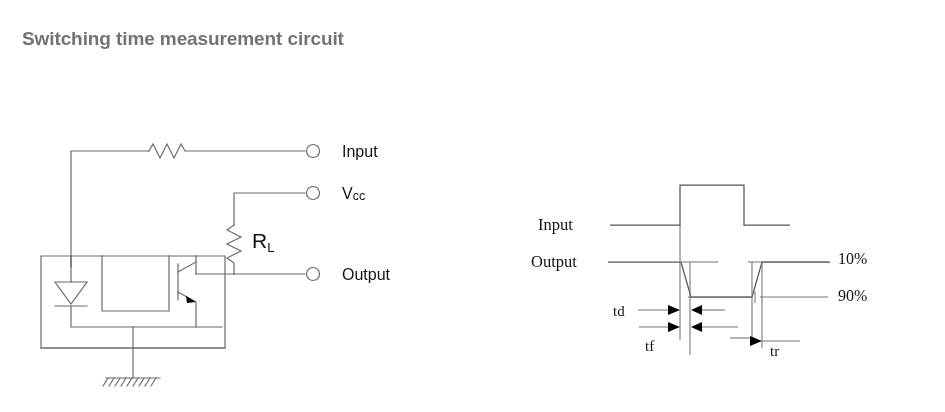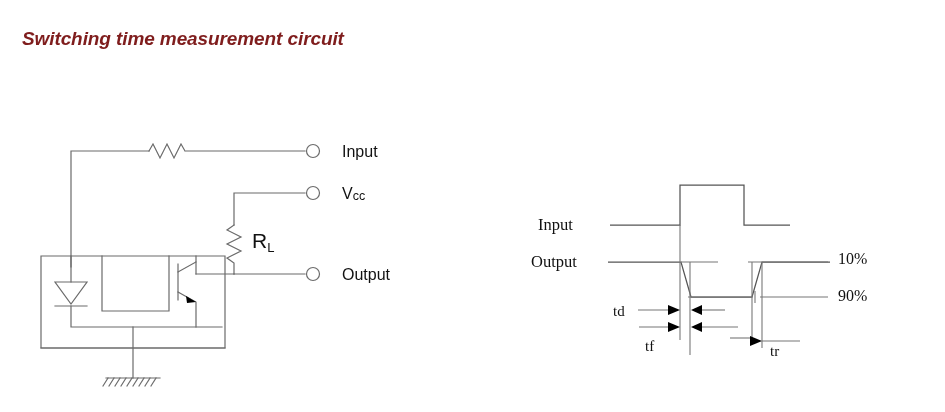--- a/index.html
+++ b/index.html
@@ -15,23 +15,22 @@
     position: relative;
     overflow: hidden;
   }
   #page-title {
     position: absolute;
     left: 22px;
     top: 28px;
     font-size: 19px;
     font-weight: bold;
     letter-spacing: -0.1px;
-    color: #7f1d1d;
+    color: #737373;
     white-space: nowrap;
-    font-style: italic;
   }
   #figure-area {
     position: absolute;
     left: 0;
     top: 0;
     width: 945px;
     height: 412px;
   }
   svg { display: block; }
   .wire {

